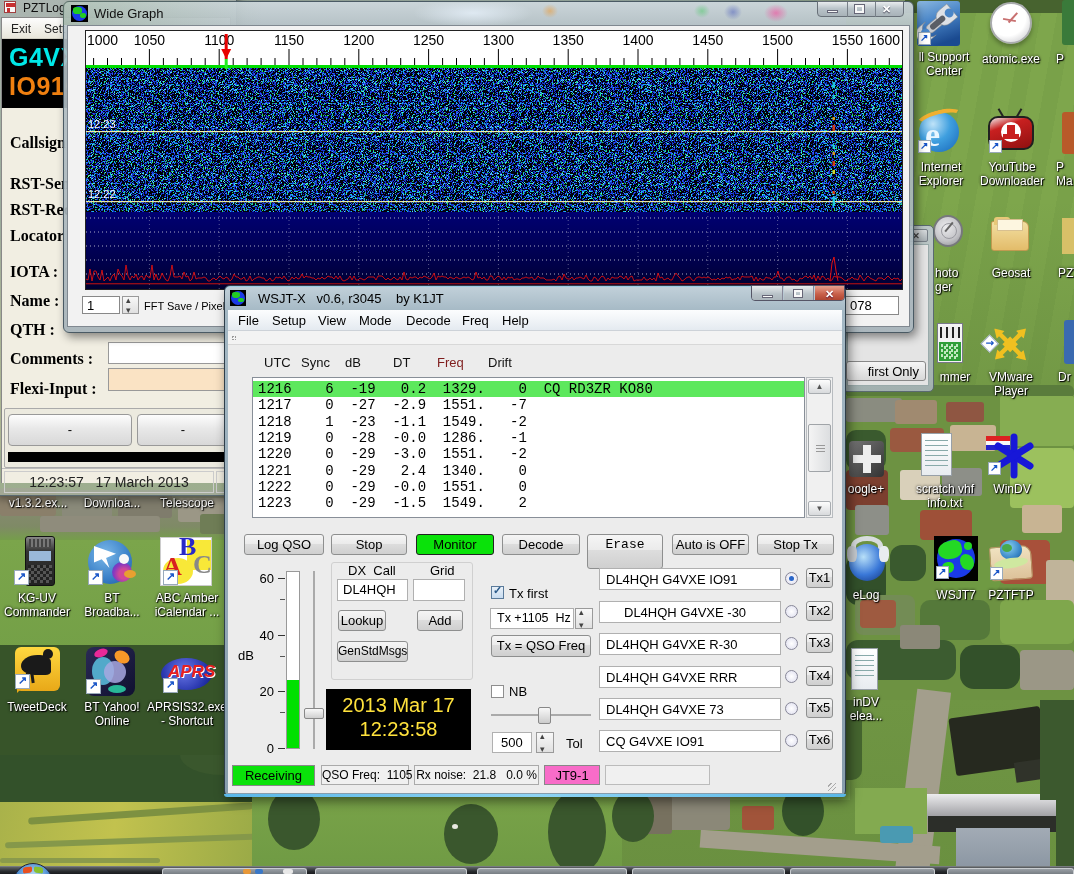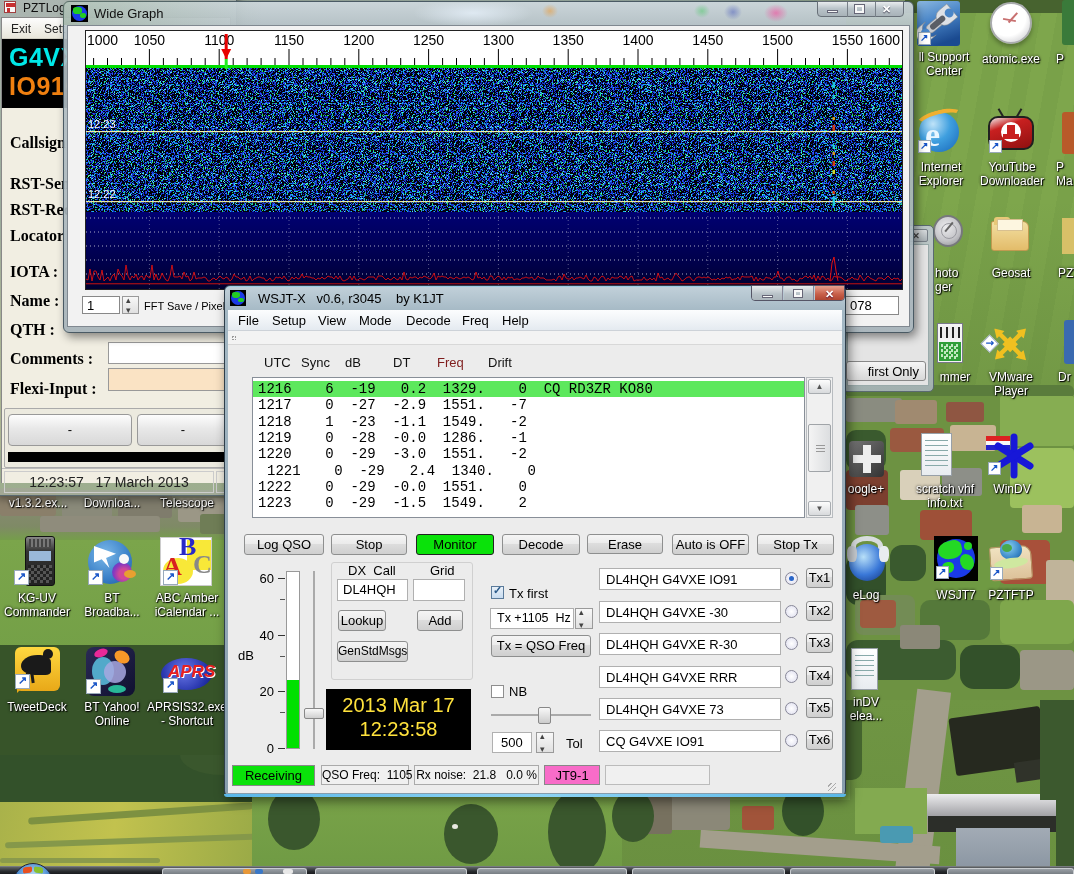--- a/index.html
+++ b/index.html
@@ -545,36 +545,36 @@
       <span style="position:absolute;left:117px;top:45px;font-size:13px;color:#111;">dB</span>
       <span style="position:absolute;left:165px;top:45px;font-size:13px;color:#111;">DT</span>
       <span style="position:absolute;left:209px;top:45px;font-size:13px;color:#7f1d1d;">Freq</span>
       <span style="position:absolute;left:260px;top:45px;font-size:13px;color:#111;">Drift</span>
       <div class="abs" style="left:24px;top:67px;width:553px;height:141px;background:#fff;border:1px solid #888f98;overflow:hidden;font-family:'Liberation Mono';font-size:14px;color:#000;">
         <div style="position:absolute;left:0;top:3px;width:551px;height:16px;background:#5de85d;white-space:pre;padding-left:5px;">1216    6  -19   0.2  1329.    0  CQ RD3ZR KO80</div>
         <div style="position:absolute;left:0;top:19.3px;width:551px;height:16px;white-space:pre;padding-left:5px;">1217    0  -27  -2.9  1551.   -7</div>
         <div style="position:absolute;left:0;top:35.6px;width:551px;height:16px;white-space:pre;padding-left:5px;">1218    1  -23  -1.1  1549.   -2</div>
         <div style="position:absolute;left:0;top:51.900000000000006px;width:551px;height:16px;white-space:pre;padding-left:5px;">1219    0  -28  -0.0  1286.   -1</div>
         <div style="position:absolute;left:0;top:68.2px;width:551px;height:16px;white-space:pre;padding-left:5px;">1220    0  -29  -3.0  1551.   -2</div>
-        <div style="position:absolute;left:0;top:84.5px;width:551px;height:16px;white-space:pre;padding-left:14px;">1221    0  -29   2.4  1340.    0</div>
+        <div style="position:absolute;left:0;top:84.5px;width:551px;height:16px;white-space:pre;padding-left:5px;">1221    0  -29   2.4  1340.    0</div>
         <div style="position:absolute;left:0;top:100.8px;width:551px;height:16px;white-space:pre;padding-left:5px;">1222    0  -29  -0.0  1551.    0</div>
         <div style="position:absolute;left:0;top:117.1px;width:551px;height:16px;white-space:pre;padding-left:5px;">1223    0  -29  -1.5  1549.    2</div>
       </div>
       <div class="abs" style="left:578px;top:67px;width:27px;height:141px;background:#f0f0f0;border:1px solid #b8bcc0;">
  <div class="abs" style="left:1px;top:1px;width:23px;height:15px;background:linear-gradient(#fdfdfd,#d8dadc);border:1px solid #a8acb0;border-radius:2px;text-align:center;font-size:8px;color:#555;line-height:14px;">▲</div>
  <div class="abs" style="left:1px;top:46px;width:23px;height:48px;background:linear-gradient(90deg,#f4f4f4,#dcdee0);border:1px solid #a0a4a8;border-radius:2px;">
           <div class="abs" style="left:7px;top:20px;width:9px;height:1px;background:#999;box-shadow:0 3px #999,0 6px #999;"></div>
         </div>
  <div class="abs" style="left:1px;bottom:1px;width:23px;height:15px;background:linear-gradient(#fdfdfd,#d8dadc);border:1px solid #a8acb0;border-radius:2px;text-align:center;font-size:8px;color:#555;line-height:14px;">▼</div>
 </div>
       <div class="btn" style="left:16px;top:224px;width:80px;height:21px;line-height:19px;">Log QSO</div>
       <div class="btn" style="left:103px;top:224px;width:76px;height:21px;line-height:19px;">Stop</div>
       <div class="btn" style="left:188px;top:224px;width:78px;height:21px;line-height:19px;background:#0ae20a;border:1px solid #222;">Monitor</div>
       <div class="btn" style="left:274px;top:224px;width:78px;height:21px;line-height:19px;">Decode</div>
-      <div class="btn" style="left:359px;top:224px;width:76px;height:20px;line-height:19px;">Erase</div>
+      <div class="btn" style="left:359px;top:224px;width:76px;height:35px;line-height:19px;font-family:Liberation Mono, monospace;">Erase</div>
       <div class="btn" style="left:444px;top:224px;width:77px;height:21px;line-height:19px;">Auto is OFF</div>
       <div class="btn" style="left:529px;top:224px;width:77px;height:21px;line-height:19px;">Stop Tx</div>
       <div style="position:absolute;left:26px;top:261px;width:20px;text-align:right;font-size:13px;color:#000;">60</div>
       <div class="abs" style="left:50px;top:268px;width:7px;height:1px;background:#333;"></div>
       <div style="position:absolute;left:26px;top:318px;width:20px;text-align:right;font-size:13px;color:#000;">40</div>
       <div class="abs" style="left:50px;top:325px;width:7px;height:1px;background:#333;"></div>
       <div style="position:absolute;left:26px;top:374px;width:20px;text-align:right;font-size:13px;color:#000;">20</div>
       <div class="abs" style="left:50px;top:381px;width:7px;height:1px;background:#333;"></div>
       <div style="position:absolute;left:26px;top:431px;width:20px;text-align:right;font-size:13px;color:#000;">0</div>
       <div class="abs" style="left:50px;top:438px;width:7px;height:1px;background:#333;"></div>
@@ -611,21 +611,21 @@
       <div class="abs" style="left:263px;top:404px;width:100px;height:2px;background:#c0c0c0;border:1px solid #aaa;"></div>
       <div class="abs" style="left:310px;top:397px;width:13px;height:17px;background:linear-gradient(#f8f8f8,#ccc);border:1px solid #888;border-radius:2px;"></div>
       <div class="field" style="left:264px;top:422px;width:40px;height:21px;padding:2px 0 0 8px;">500</div>
       <div class="spin" style="left:308px;top:422px;width:18px;height:21px;"></div>
       <div style="position:absolute;left:338px;top:426px;font-size:13px;">Tol</div>
       <div class="field" style="left:371px;top:258px;width:182px;height:22px;padding:3px 0 0 6px;">DL4HQH G4VXE IO91</div>
       <div class="abs" style="left:557px;top:262px;width:13px;height:13px;border-radius:50%;background:radial-gradient(#fff,#dde);border:1px solid #889;">
         <div class="abs" style="left:3px;top:3px;width:5px;height:5px;border-radius:50%;background:#2a66c8;"></div>
       </div>
       <div class="btn" style="left:578px;top:258px;width:27px;height:20px;line-height:18px;">Tx1</div>
-      <div class="field" style="left:371px;top:291px;width:182px;height:22px;padding:3px 0 0 6px;">DL4HQH G4VXE -30</div>
+      <div class="field" style="left:371px;top:291px;width:182px;height:22px;padding:3px 0 0 24px;">DL4HQH G4VXE -30</div>
       <div class="abs" style="left:557px;top:295px;width:13px;height:13px;border-radius:50%;background:radial-gradient(#fff,#dde);border:1px solid #889;"></div>
       <div class="btn" style="left:578px;top:291px;width:27px;height:20px;line-height:18px;">Tx2</div>
       <div class="field" style="left:371px;top:323px;width:182px;height:22px;padding:3px 0 0 6px;">DL4HQH G4VXE R-30</div>
       <div class="abs" style="left:557px;top:327px;width:13px;height:13px;border-radius:50%;background:radial-gradient(#fff,#dde);border:1px solid #889;"></div>
       <div class="btn" style="left:578px;top:323px;width:27px;height:20px;line-height:18px;">Tx3</div>
       <div class="field" style="left:371px;top:356px;width:182px;height:22px;padding:3px 0 0 6px;">DL4HQH G4VXE RRR</div>
       <div class="abs" style="left:557px;top:360px;width:13px;height:13px;border-radius:50%;background:radial-gradient(#fff,#dde);border:1px solid #889;"></div>
       <div class="btn" style="left:578px;top:356px;width:27px;height:20px;line-height:18px;">Tx4</div>
       <div class="field" style="left:371px;top:388px;width:182px;height:22px;padding:3px 0 0 6px;">DL4HQH G4VXE 73</div>
       <div class="abs" style="left:557px;top:392px;width:13px;height:13px;border-radius:50%;background:radial-gradient(#fff,#dde);border:1px solid #889;"></div>

